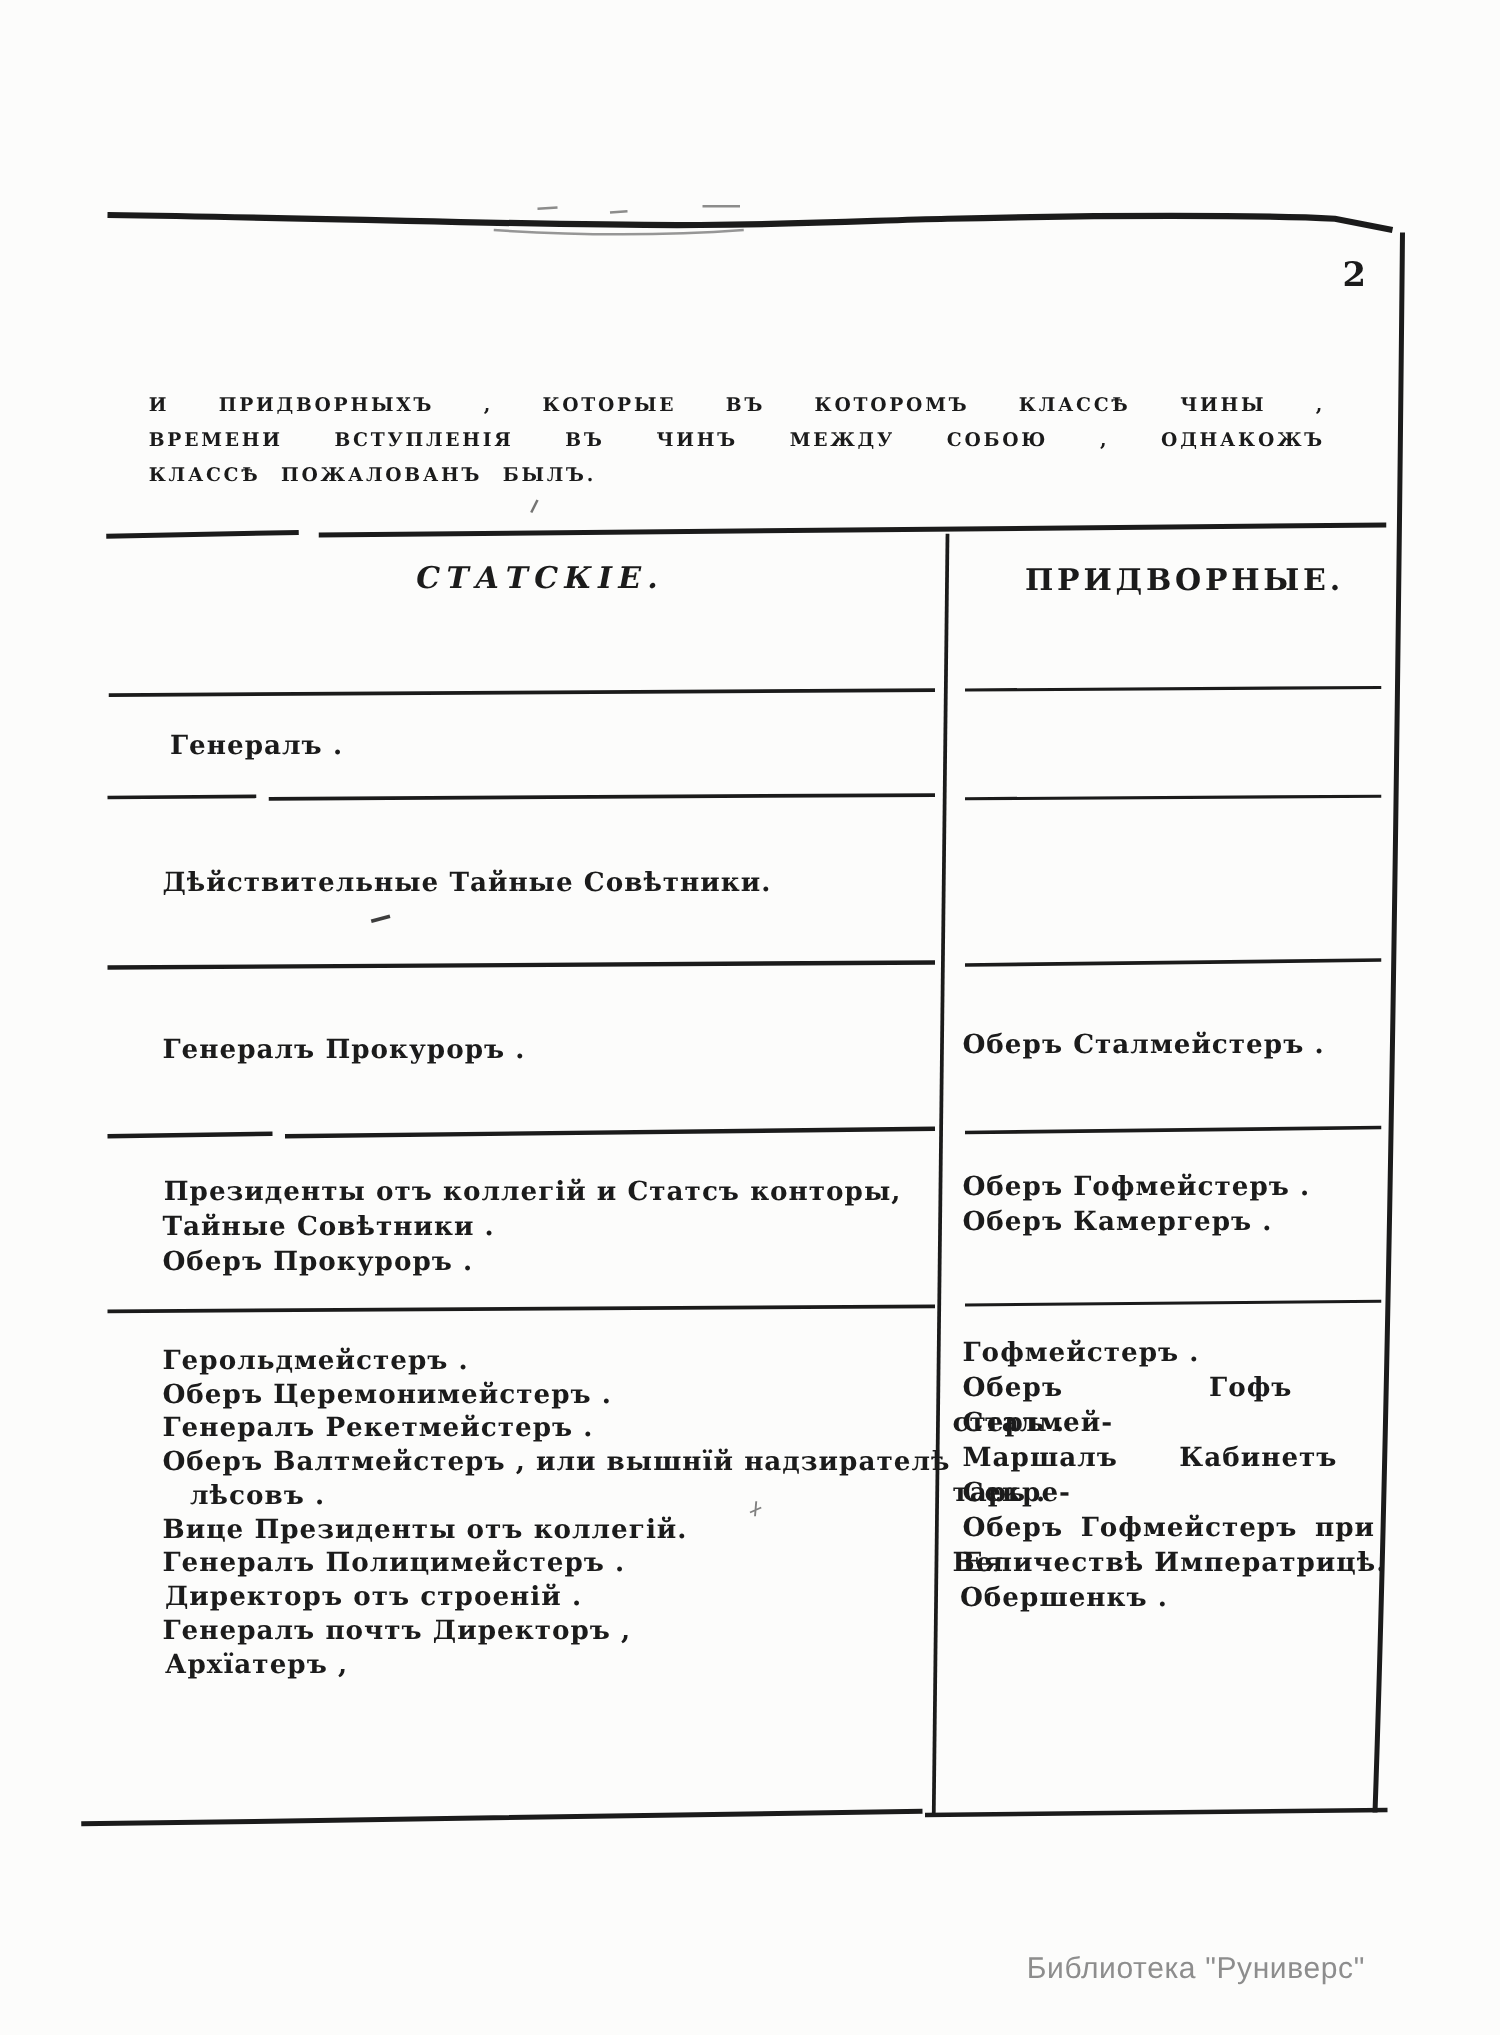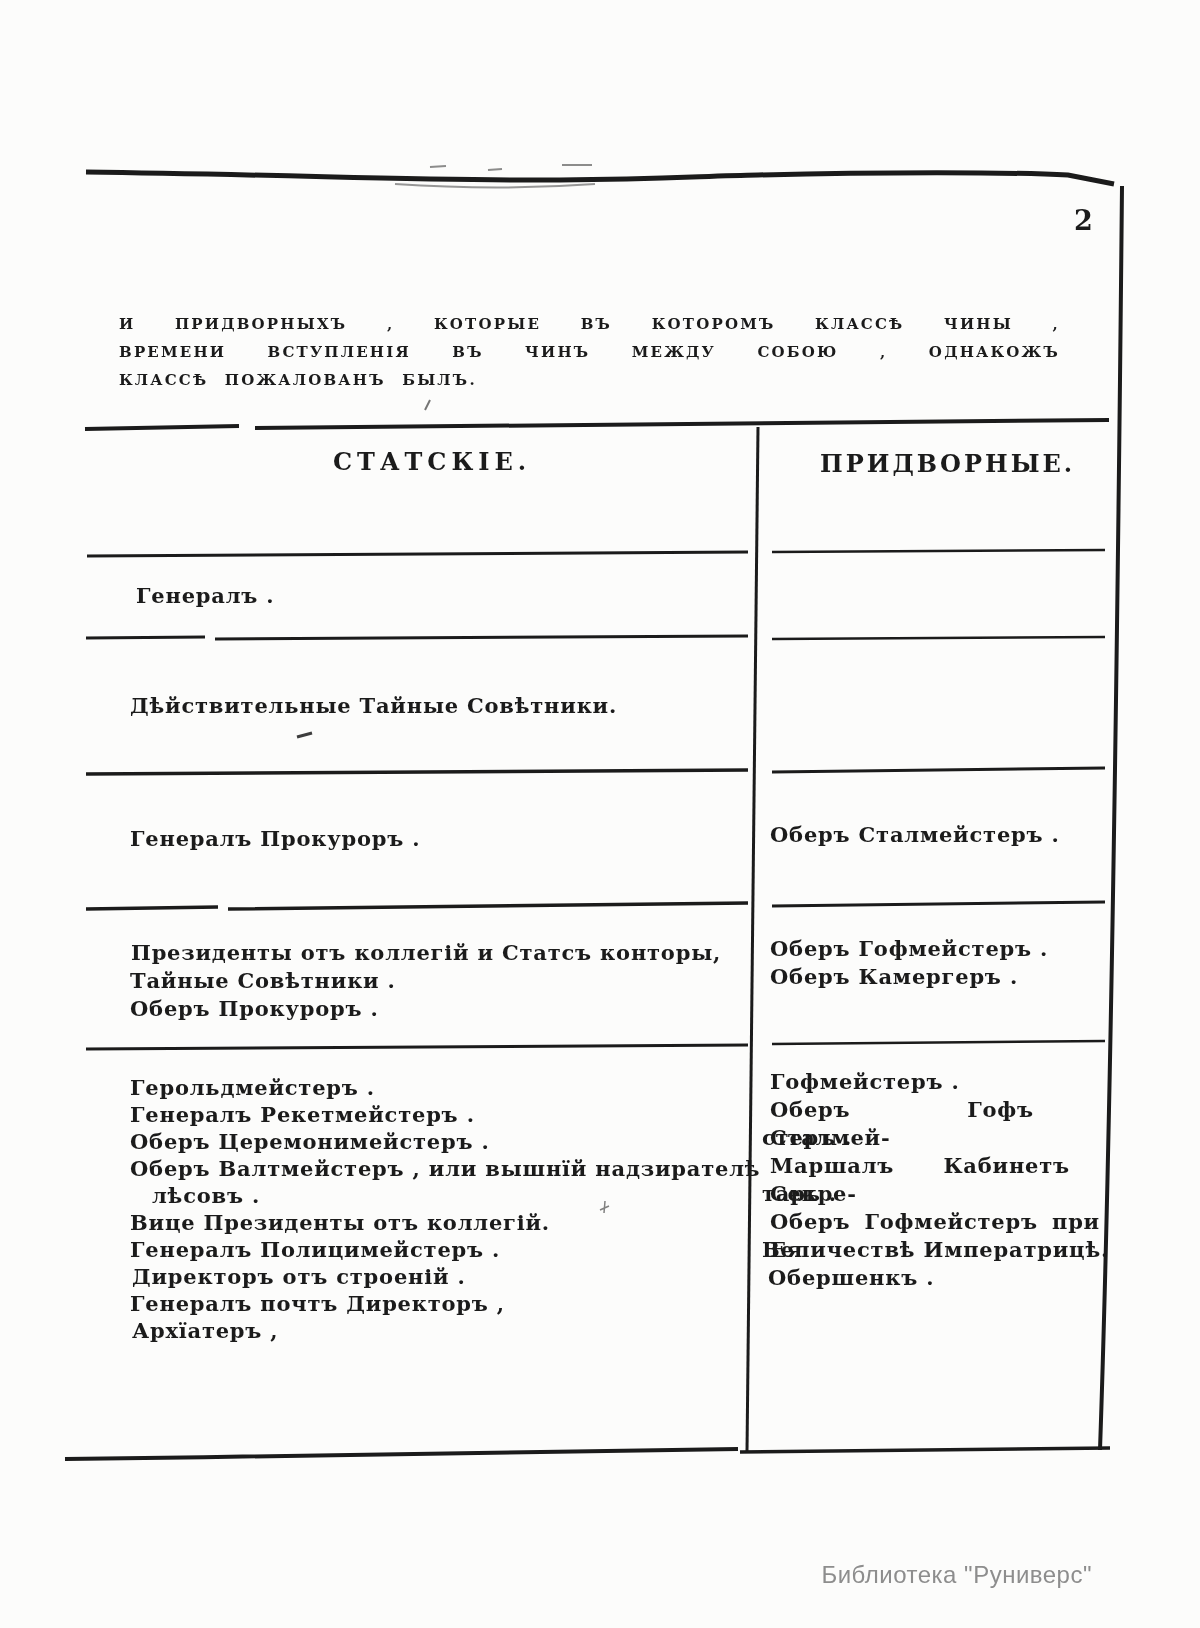--- a/index.html
+++ b/index.html
@@ -20,21 +20,21 @@
     position:absolute;left:119px;top:310px;width:941px;
     font-size:15px;font-weight:700;letter-spacing:2.2px;
   }
   .il{height:28px;line-height:28px;white-space:normal;}
   .il.just{text-align:justify;text-align-last:justify;}
   .il.l3{word-spacing:9px;}
   .colhead{
     position:absolute;top:447px;
     font-size:24px;font-weight:700;white-space:nowrap;
   }
-  .colhead.left{left:333px;letter-spacing:5px;}
+  .colhead.left{left:333px;letter-spacing:5px;font-style:italic;}
   .colhead.right{left:820px;top:449px;letter-spacing:3px;}
   .cell{
     position:absolute;
     font-size:21px;font-weight:700;letter-spacing:0.8px;
     white-space:nowrap;
   }
   .cell.lcol{left:128px;width:625px;}
   .cell.rcol{left:762px;width:352px;}
   .ln{height:27px;line-height:27px;padding-left:8px;}
   .lh28 .ln{height:28px;line-height:28px;}
@@ -126,22 +126,22 @@
     <div class="ln noind" style="padding-left:2px;">Тайные Совѣтники .</div>
     <div class="ln noind" style="padding-left:2px;">Оберъ Прокуроръ .</div>
   </div>
   <div class="cell rcol lh28" style="top:935px;">
     <div class="ln">Оберъ Гофмейстеръ .</div>
     <div class="ln">Оберъ Камергеръ .</div>
   </div>
 
   <div class="cell lcol" style="top:1074px;">
     <div class="ln noind" style="padding-left:2px;">Герольдмейстеръ .</div>
+    <div class="ln noind" style="padding-left:2px;">Оберъ Церемонимейстеръ .</div>
     <div class="ln noind" style="padding-left:2px;">Генералъ Рекетмейстеръ .</div>
-    <div class="ln noind" style="padding-left:2px;">Оберъ Церемонимейстеръ .</div>
     <div class="ln noind" style="padding-left:2px;">Оберъ Валтмейстеръ , или вышнїй надзирателѣ</div>
     <div class="ln indent">лѣсовъ .</div>
     <div class="ln noind" style="padding-left:2px;">Вице Президенты отъ коллегій.</div>
     <div class="ln noind" style="padding-left:2px;">Генералъ Полицимейстеръ .</div>
     <div class="ln noind" style="padding-left:4px;">Директоръ отъ строеній .</div>
     <div class="ln noind" style="padding-left:2px;">Генералъ почтъ Директоръ ,</div>
     <div class="ln noind" style="padding-left:4px;">Архїатеръ ,</div>
   </div>
   <div class="cell rcol lh28" style="top:1068px;">
     <div class="ln">Гофмейстеръ .</div>

